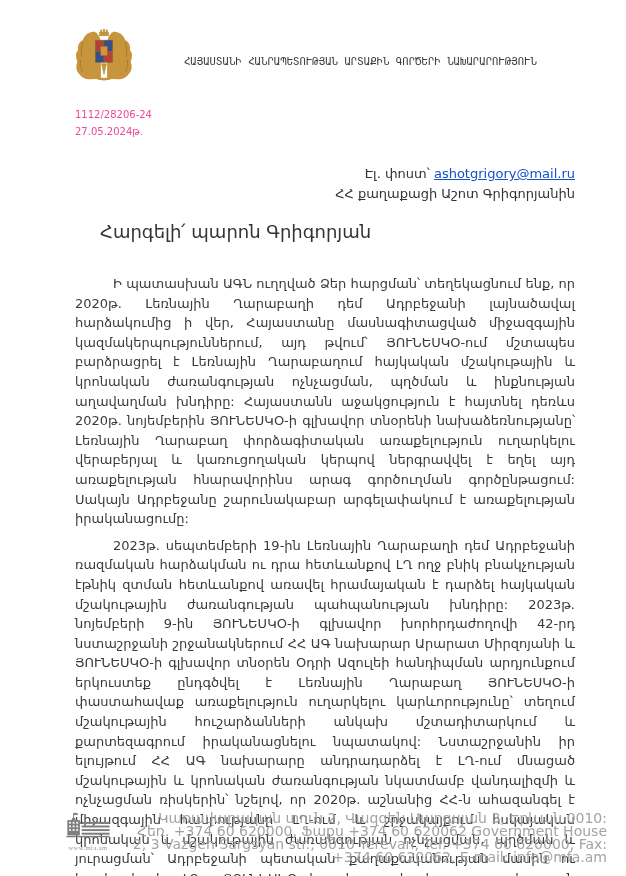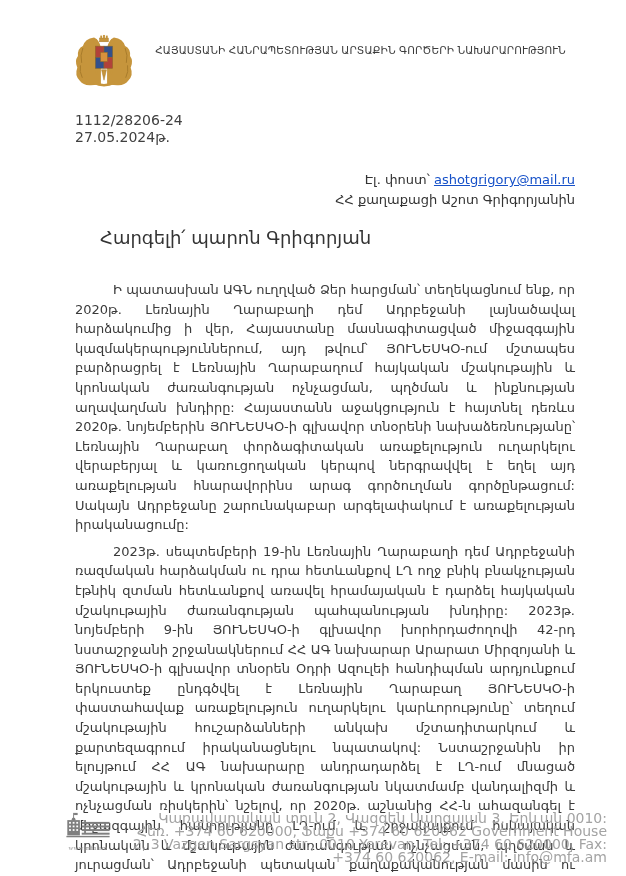--- a/index.html
+++ b/index.html
@@ -4,28 +4,28 @@
 <style>
   html,body{margin:0;padding:0;}
   body{
     width:626px;height:876px;background:#ffffff;position:relative;overflow:hidden;
     font-family:"DejaVu Sans","Liberation Sans",sans-serif;color:#3a3a3a;
     -webkit-font-smoothing:antialiased;
   }
   .page{position:absolute;inset:0;}
 
   
-  .header{display:flex;align-items:flex-start;padding:30px 40px 0 73px;}
+  .header{display:flex;align-items:center;padding:24px 40px 0 73px;font-family:Liberation Mono, monospace;}
   .emblem{width:62px;height:62px;flex:0 0 auto;}
   .header-text{flex:1;text-align:center;padding-top:13px;}
   .ministry-hy{font-size:10.5px;color:#3c3c3c;letter-spacing:.1px;line-height:14px;}
   .ministry-en{font-size:10px;color:#3c3c3c;letter-spacing:.2px;line-height:14px;margin-top:4px;}
 
   
-  .ref-block{margin:20px 0 0 75px;font-size:14px;line-height:17px;color:#404040;}
+  .ref-block{margin:20px 0 0 75px;font-size:10px;line-height:17px;color:#ec4899;}
 
   
   .recipient{margin:24px 51px 0 8px;text-align:right;font-size:13px;line-height:20px;color:#333;}
   .email-link{color:#1550c8;text-decoration:underline;cursor:pointer;}
 
   
   .salutation{margin:17px 0 0 100px;font-size:18px;color:#333;}
 
   
   .body-text{margin:32px 51px 0 75px;}

